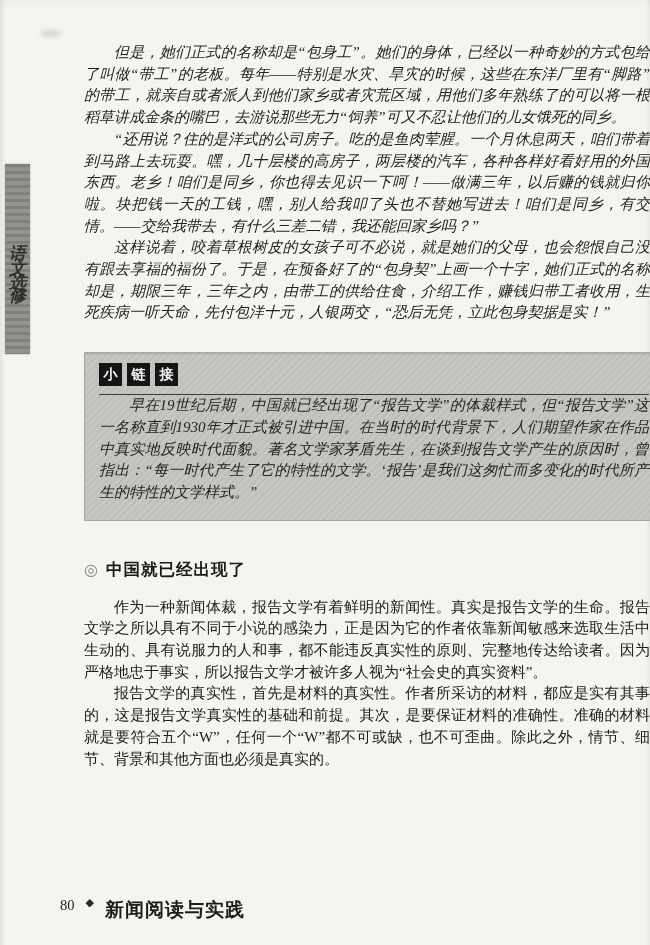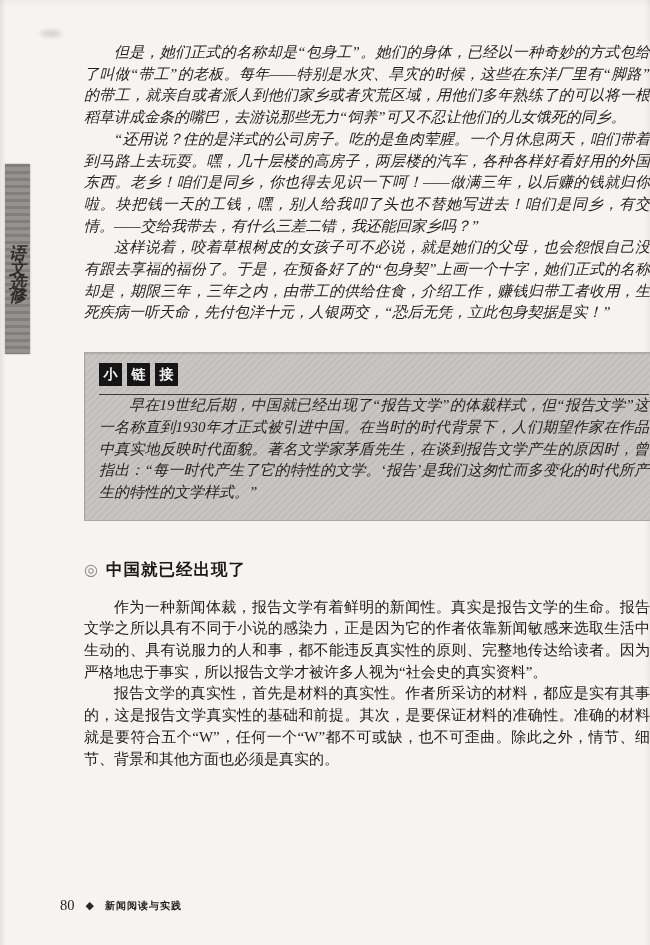--- a/index.html
+++ b/index.html
@@ -75,27 +75,27 @@
     font-weight:bold;font-size:16.5px;color:#1b1a19;letter-spacing:1px;
   }
   .bullet{
     font-family:"DejaVu Sans",sans-serif;font-weight:normal;
     color:#8d8b88;font-size:16px;margin-right:7px;line-height:1;
   }
   .section-paras{ margin-top:16px; }
   
   .footer{
     position:absolute;left:60px;top:897px;
-    display:flex;align-items:center;
+    display:flex;align-items:flex-start;
   }
   .page-num{ font-size:14.5px;color:#23221f;font-family:"Liberation Serif",serif; }
   .diamond{ font-size:11px;color:#2a2927;margin:0 11px;line-height:1; }
   .book-title{
     font-family:"Liberation Sans","DejaVu Sans",sans-serif;
-    font-weight:bold;font-size:10px;color:#1d1c1a;letter-spacing:1px;
+    font-weight:bold;font-size:19px;color:#1d1c1a;letter-spacing:1px;
   }
 </style>
 </head>
 <body>
 
 <div class="page">
 
   <div class="smudge"></div>
 
   <div class="spine">

